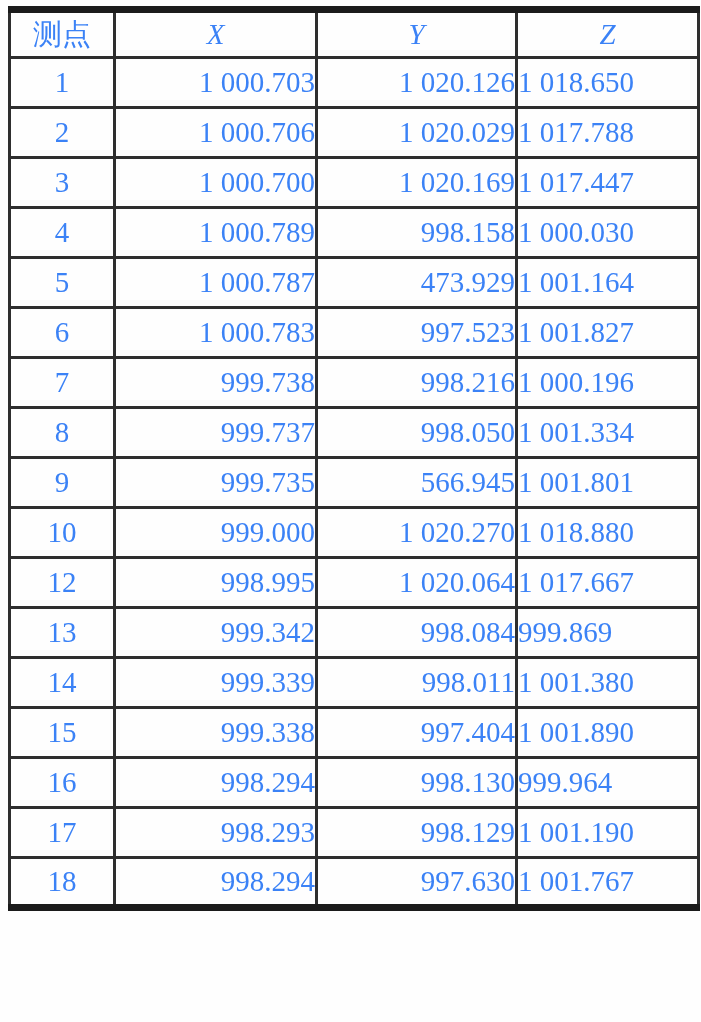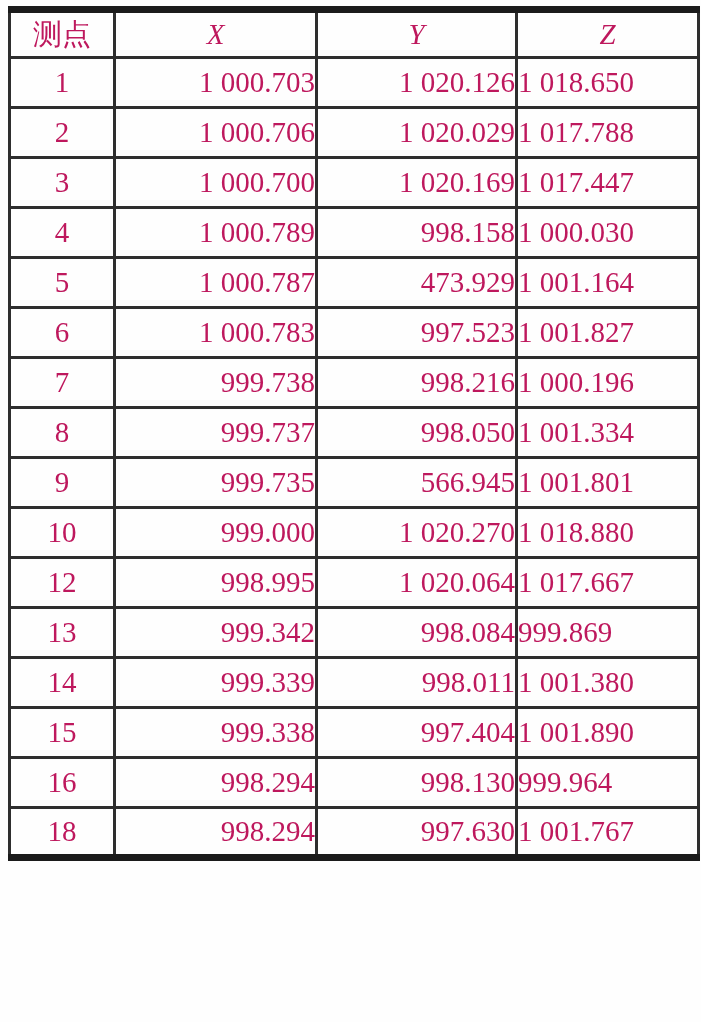--- a/index.html
+++ b/index.html
@@ -21,21 +21,21 @@
     position: absolute;
     left: 8px;
     top: 6px;
     width: 689px;
     border-collapse: collapse;
     table-layout: fixed;
     border-top: 7px solid #1b1b1b;
     border-bottom: 7px solid #1b1b1b;
     border-left: 2px solid #2e2e2e;
     border-right: 2px solid #2e2e2e;
-    color: #be185d;
+    color: #3b82f6;
   }
   table.meas th, table.meas td {
     border: 3px solid #2e2e2e;
     font-weight: normal;
     font-size: 29px;
     line-height: 1;
     padding: 0;
     box-sizing: border-box;
     white-space: nowrap;
     overflow: hidden;
@@ -161,20 +161,26 @@
           <td class="col-y">997.404</td>
           <td class="col-z">1 001.890</td>
         </tr>
         <tr>
           <td class="col-point">16</td>
           <td class="col-x">998.294</td>
           <td class="col-y">998.130</td>
           <td class="col-z">999.964</td>
         </tr>
         <tr>
+          <td class="col-point">17</td>
+          <td class="col-x">998.293</td>
+          <td class="col-y">998.129</td>
+          <td class="col-z">1 001.190</td>
+        </tr>
+        <tr>
           <td class="col-point">18</td>
           <td class="col-x">998.294</td>
           <td class="col-y">997.630</td>
           <td class="col-z">1 001.767</td>
         </tr>
       </tbody>
   </table>
 </div>
 
 </body></html>

